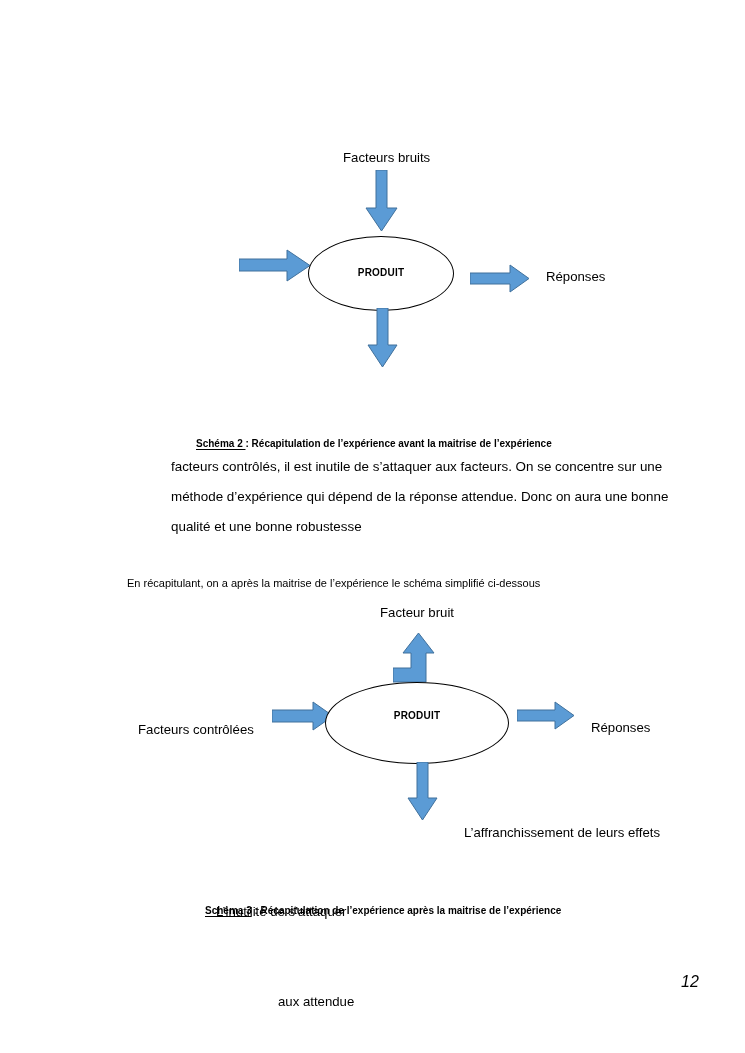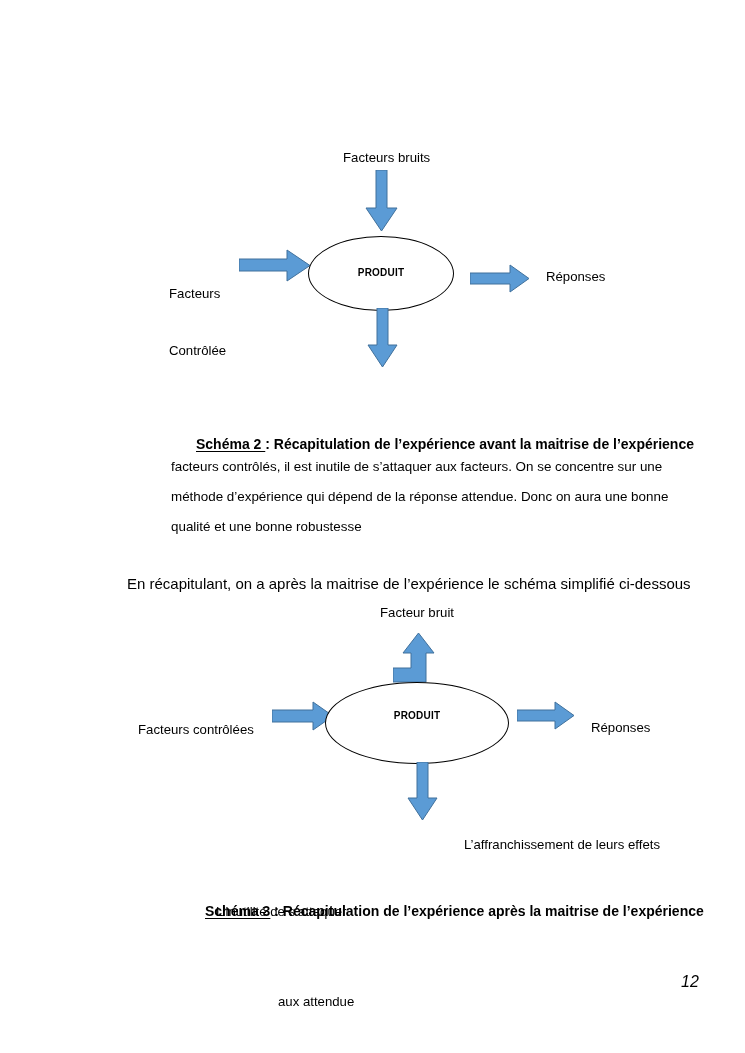--- a/index.html
+++ b/index.html
@@ -33,25 +33,25 @@
     font-size: 10px;
     font-weight: bold;
     letter-spacing: 0.2px;
   }
   .para {
     font-size: 13.4px;
     line-height: 30px;
     color: #000;
   }
   .para-tight {
-    font-size: 15px;
+    font-size: 11px;
     line-height: 19px;
   }
   .caption {
-    font-size: 14px;
+    font-size: 10px;
     font-weight: bold;
     line-height: 20px;
     white-space: pre;
   }
   .caption .u {
     text-decoration: underline;
     text-underline-offset: 2px;
   }
   .pagenum {
     font-size: 16px;
@@ -83,24 +83,20 @@
   <div class="abs" style="left:0; top:0; width:745px; height:380px;">
 
     <div class="abs label" style="left:303px; top:148px;">Facteurs bruits</div>
 
     <div class="abs arrow" style="left:325px; top:170px;">
       <svg width="33" height="62" viewBox="0 0 33 62">
         <polygon points="11,0 22,0 22,38 32,38 16.5,61 1,38 11,38" fill="#5B9BD5" stroke="#41719C" stroke-width="1"></polygon>
       </svg>
     </div>
 
-    <div class="abs label" style="left:129px; top:246px;">
-      <div>Facteurs</div>
-      <div>Contrôlée</div>
-    </div>
 
     <div class="abs arrow" style="left:199px; top:249px;">
       <svg width="72" height="33" viewBox="0 0 72 33">
         <polygon points="0,10 48,10 48,1 71,16.5 48,32 48,22 0,22" fill="#5B9BD5" stroke="#41719C" stroke-width="1"></polygon>
       </svg>
     </div>
 
     <div class="abs oval" style="left:268px; top:236px; width:146px; height:75px;">
       <div class="oval-text label-oval" style="top:30px;">PRODUIT</div>
     </div>
@@ -165,20 +161,20 @@
       <svg width="31" height="59" viewBox="0 0 31 59">
         <polygon points="10,0 21,0 21,36 30,36 15.5,58 1,36 10,36" fill="#5B9BD5" stroke="#41719C" stroke-width="1"></polygon>
       </svg>
     </div>
 
     <div class="abs label" style="left:176px; top:242px; line-height:30px;">
       <div>L’inutilité de s’attaquer</div>
       <div style="margin-left:62px;">aux attendue</div>
     </div>
 
-    <div class="abs label" style="left:424px; top:240px;">L’affranchissement de leurs effets</div>
+    <div class="abs label" style="left:424px; top:228px;">L’affranchissement de leurs effets</div>
   </div>
 
   <div class="abs caption" style="left:165px; top:901px;"><span class="u">Schéma 3</span><span> : Récapitulation de l’expérience après la maitrise de l’expérience</span></div>
 
   <div class="abs pagenum" style="left:641px; top:973px;">12</div>
 
 </div>
 
 </body></html>

